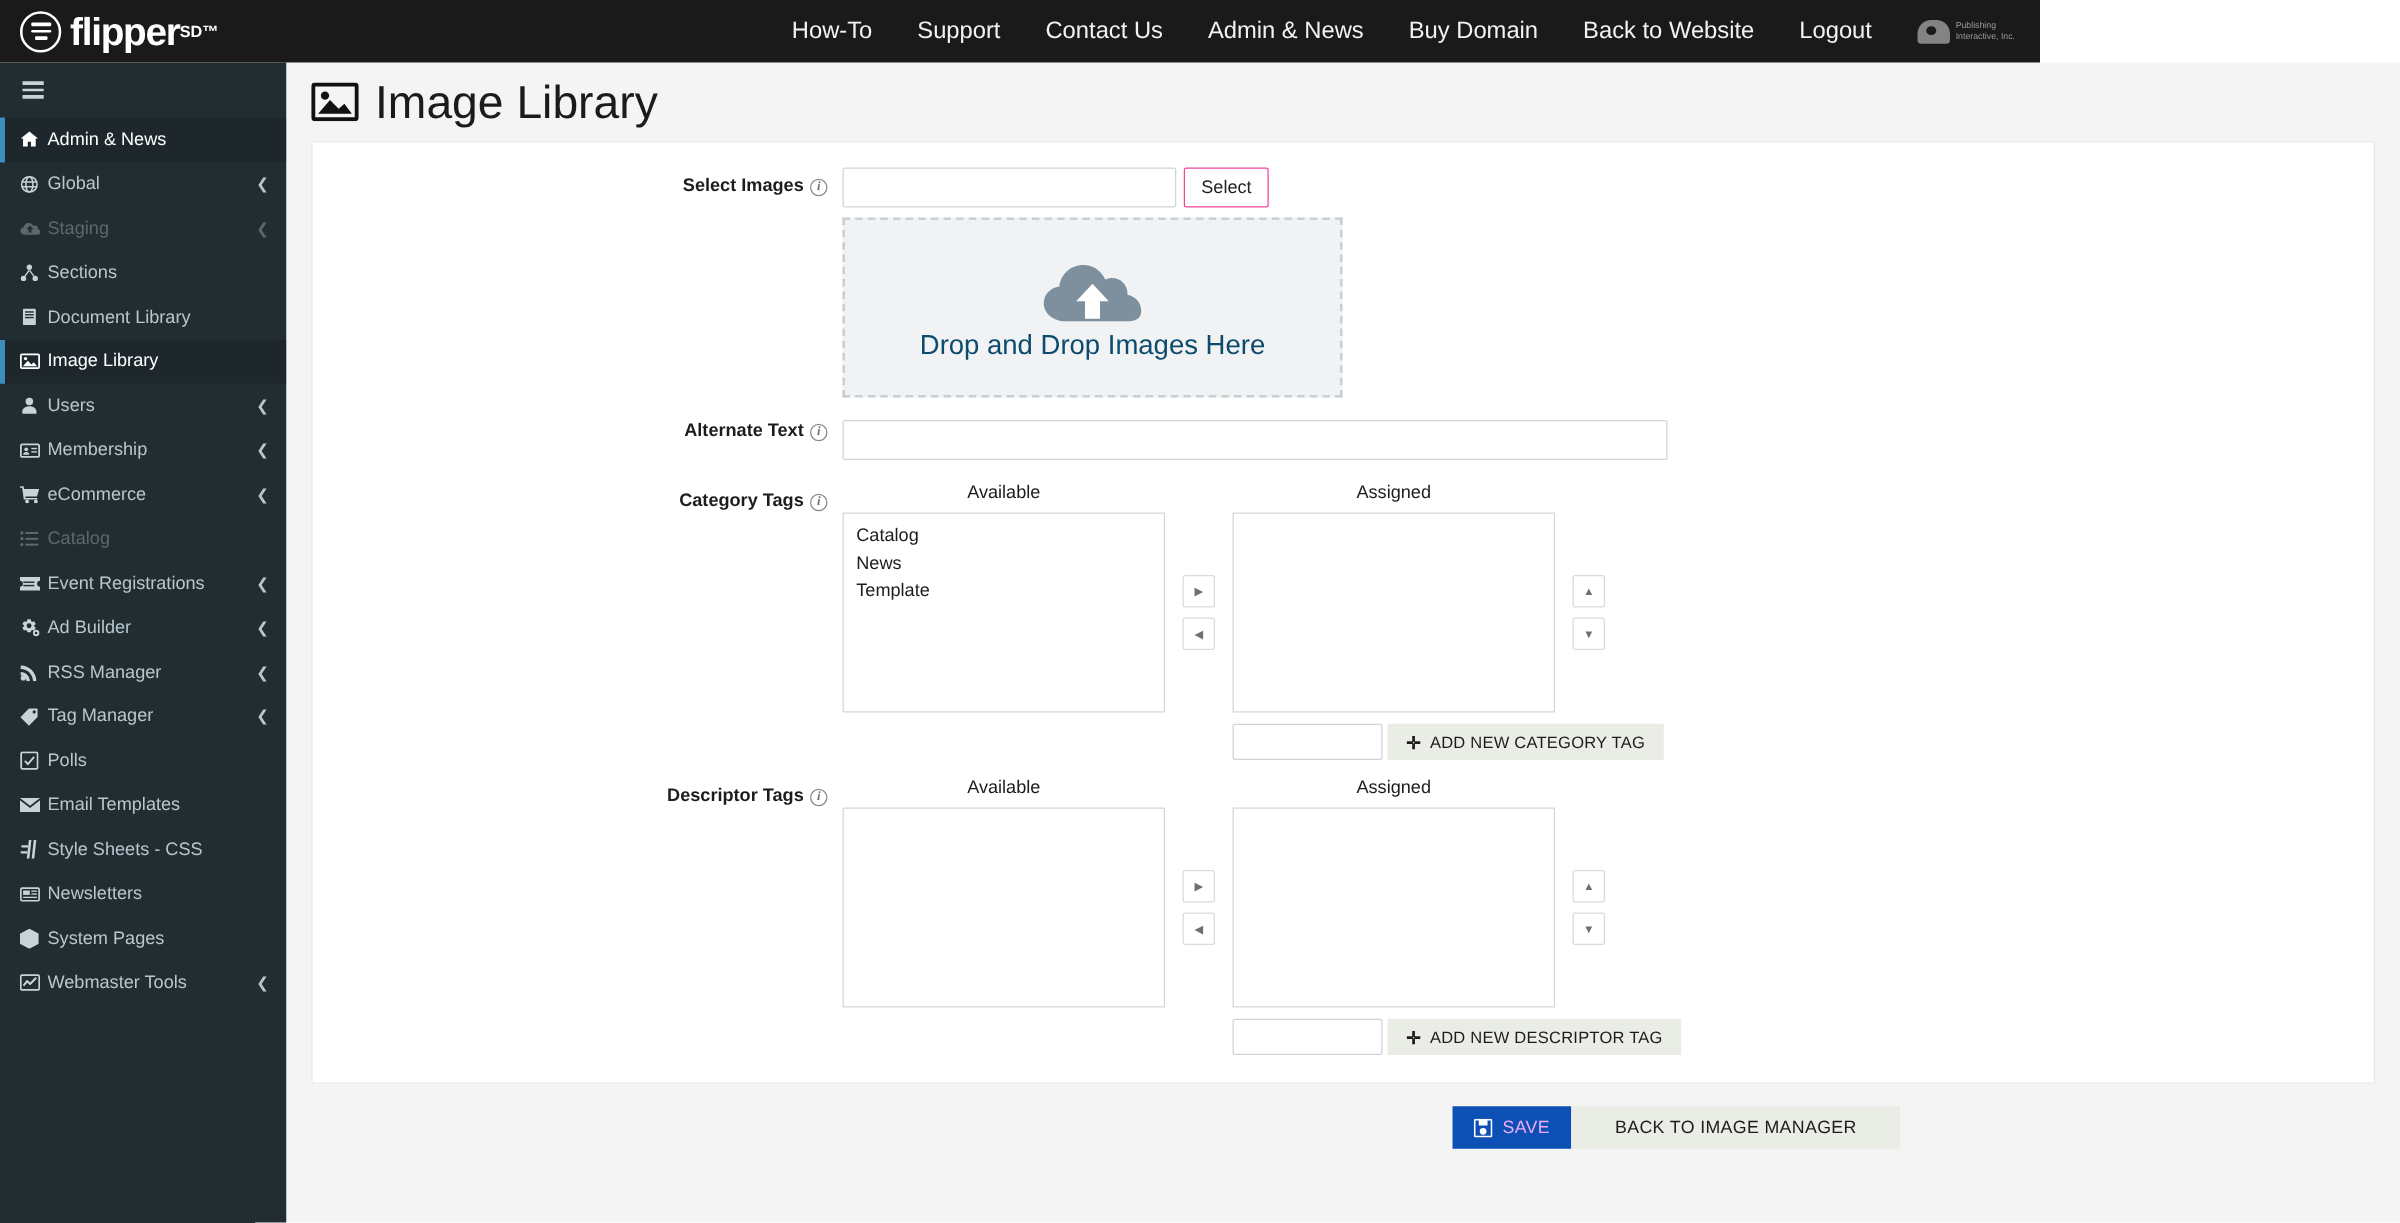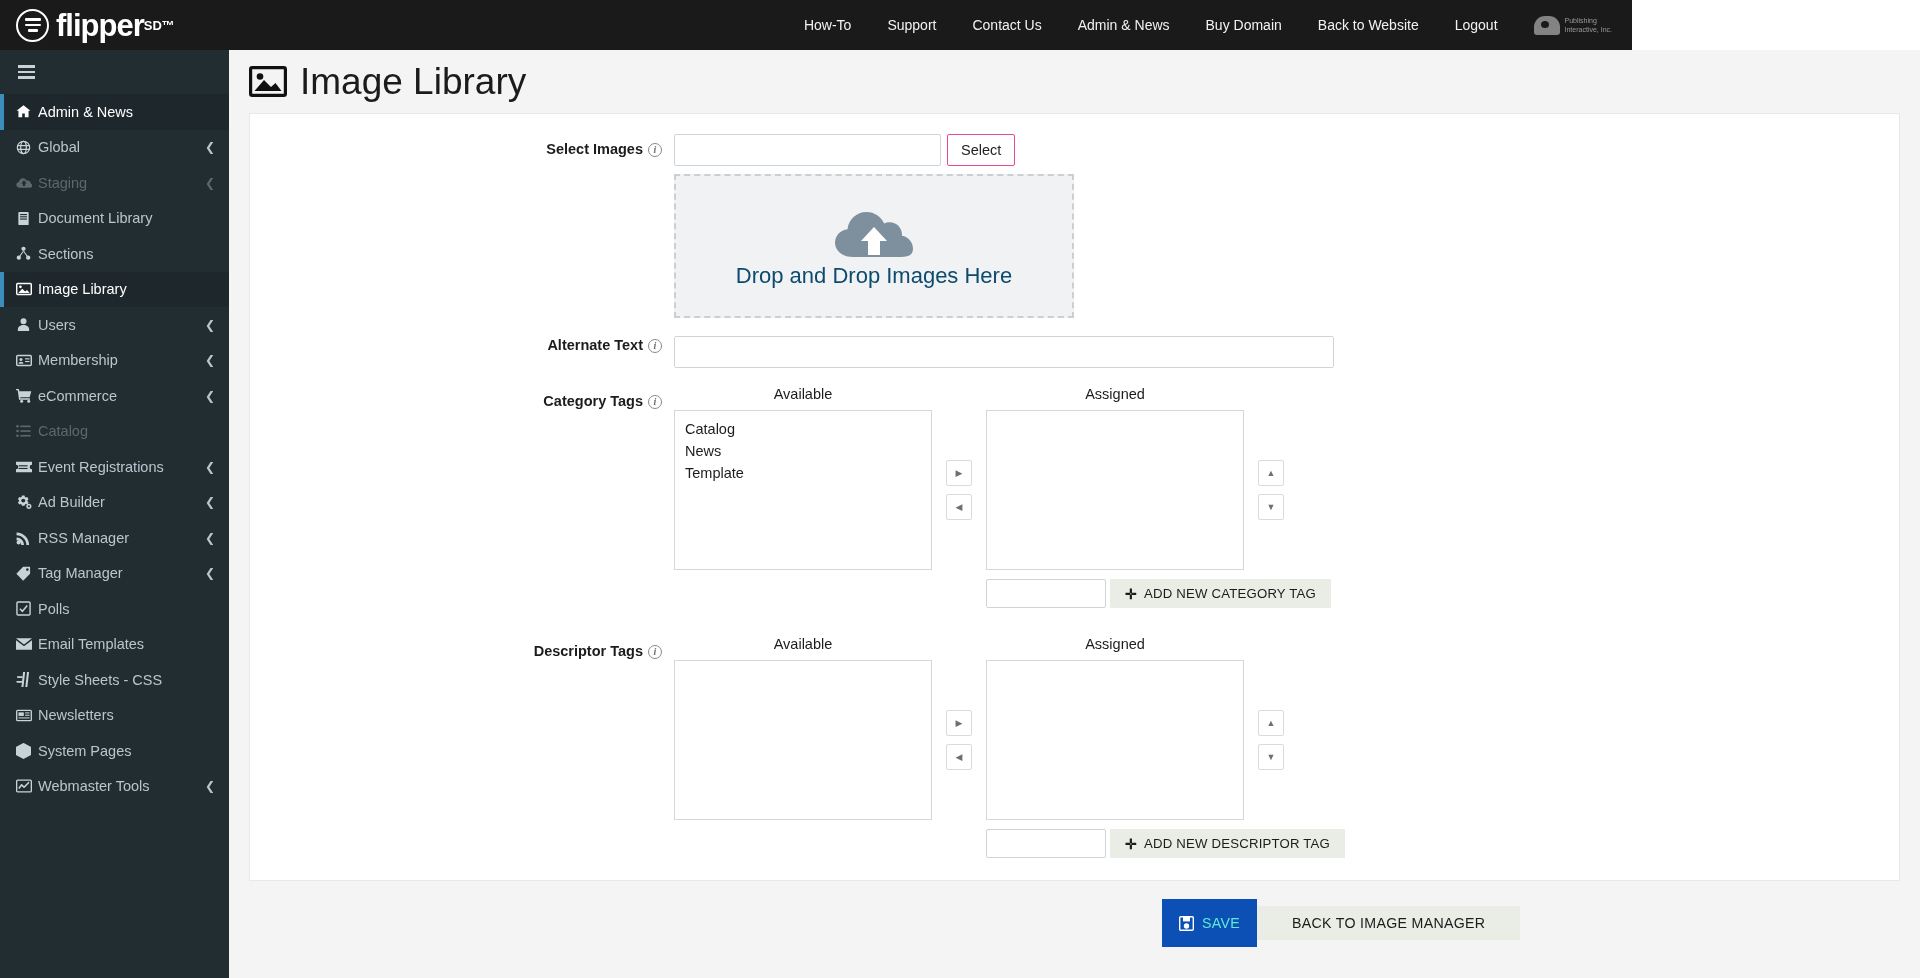--- a/index.html
+++ b/index.html
@@ -52,21 +52,21 @@
     letter-spacing: 0;
   }
   .topnav {
     margin-left: auto;
     display: flex; align-items: center;
     height: 50px;
     padding-right: 14px;
   }
   .topnav a {
     color: #f2f2f2;
-    font-size: 14px;
+    font-size: 19px;
     text-decoration: none;
     padding: 0 18px;
     line-height: 50px;
     white-space: nowrap;
   }
   .corp-logo {
     display: flex; align-items: center; gap: 5px;
     margin-left: 18px; margin-right: 6px;
     opacity: .82;
   }
@@ -312,23 +312,23 @@
   .plus-ico { font-size: 14px; font-weight: bold; line-height: 1; }
 
   
   .actions {
     display: flex; align-items: center;
     margin-top: 18px;
     padding-left: 933px;
   }
   .btn-save {
     background: #0c50b5;
-    color: #5eead4;
+    color: #f0abfc;
     border: none;
-    height: 48px;
+    height: 34px;
     padding: 0 17px;
     font-size: 14.2px;
     letter-spacing: .3px;
     cursor: pointer;
     display: inline-flex; align-items: center; gap: 8px;
     font-family: "Liberation Sans", sans-serif;
   }
   .btn-back {
     background: #eaece6;
     color: #1c1c1c;
@@ -409,38 +409,38 @@
             <path d="M4.3 13C1.9 13 .4 11.4.4 9.5c0-1.7 1.2-3 2.9-3.2C3.6 4 5.5 2.3 7.8 2.3c1.9 0 3.5 1.1 4.2 2.7.4-.2.9-.3 1.4-.3 1.6 0 2.9 1.3 2.9 2.9 0 .1 0 .2 0 .3 1.2.3 2.1 1.4 2.1 2.6 0 1.5-1.2 2.5-2.7 2.5z"></path>
             <path d="M9 4.6l3.2 3.5h-1.9V11H7.7V8.1H5.8z" fill="#222d32"></path>
           </svg>
         </span>
         <span class="ni-label">Staging</span>
         <span class="ni-caret">❮</span>
       </div>
       <div class="nav-item">
         <span class="ni-icon">
           <svg width="15" height="15" viewBox="0 0 16 16" fill="currentColor">
+            <circle cx="8" cy="3" r="2.3"></circle>
+            <circle cx="3" cy="12.5" r="2.3"></circle>
+            <circle cx="13" cy="12.5" r="2.3"></circle>
+            <path d="M7.4 5.2 3.6 10.4l.9.7 3.8-5.2zM8.6 5.2l3.8 5.2-.9.7-3.8-5.2z"></path>
+          </svg>
+        </span>
+        <span class="ni-label">Sections</span>
+      </div>
+      <div class="nav-item">
+        <span class="ni-icon">
+          <svg width="15" height="15" viewBox="0 0 16 16" fill="currentColor">
             <rect x="2.5" y="1" width="11" height="14" rx="1"></rect>
             <rect x="4.3" y="3.2" width="7.4" height="1.2" fill="#222d32"></rect>
             <rect x="4.3" y="5.6" width="7.4" height="1.2" fill="#222d32"></rect>
             <rect x="4.3" y="8" width="7.4" height="1.2" fill="#222d32"></rect>
           </svg>
         </span>
         <span class="ni-label">Document Library</span>
-      </div>
-      <div class="nav-item">
-        <span class="ni-icon">
-          <svg width="15" height="15" viewBox="0 0 16 16" fill="currentColor">
-            <circle cx="8" cy="3" r="2.3"></circle>
-            <circle cx="3" cy="12.5" r="2.3"></circle>
-            <circle cx="13" cy="12.5" r="2.3"></circle>
-            <path d="M7.4 5.2 3.6 10.4l.9.7 3.8-5.2zM8.6 5.2l3.8 5.2-.9.7-3.8-5.2z"></path>
-          </svg>
-        </span>
-        <span class="ni-label">Sections</span>
       </div>
       <div class="nav-item active">
         <span class="ni-icon">
           <svg width="16" height="14" viewBox="0 0 18 14" fill="none">
             <rect x="0.8" y="0.8" width="16.4" height="12.4" rx="1" stroke="currentColor" stroke-width="1.6"></rect>
             <circle cx="5" cy="4.6" r="1.5" fill="currentColor"></circle>
             <path d="M2.6 11.4 7 6.6l3.3 3.3 2.1-1.9 3 3.4z" fill="currentColor"></path>
           </svg>
         </span>
         <span class="ni-label">Image Library</span>
@@ -676,21 +676,21 @@
           <div class="addtag-gap"></div>
           <input class="txtinput addtag-input" type="text" placeholder="" style="">
           <button class="btn-addtag">
             <span class="plus-ico">✛</span>
             <span>ADD NEW CATEGORY TAG</span>
           </button>
         </div>
       </div>
     </div>
 
-    <div class="frow" style="margin-top:28px;">
+    <div class="frow" style="margin-top:14px;">
       <div class="flabel">
         <span>Descriptor Tags</span><span class="info-ico">i</span>
       </div>
       <div class="fbody">
         <div class="duallist">
           <div class="dl-col">
             <div class="dl-head">Available</div>
             <div class="dl-box tall" id="desc-available"></div>
           </div>
           <div class="dl-btns">

